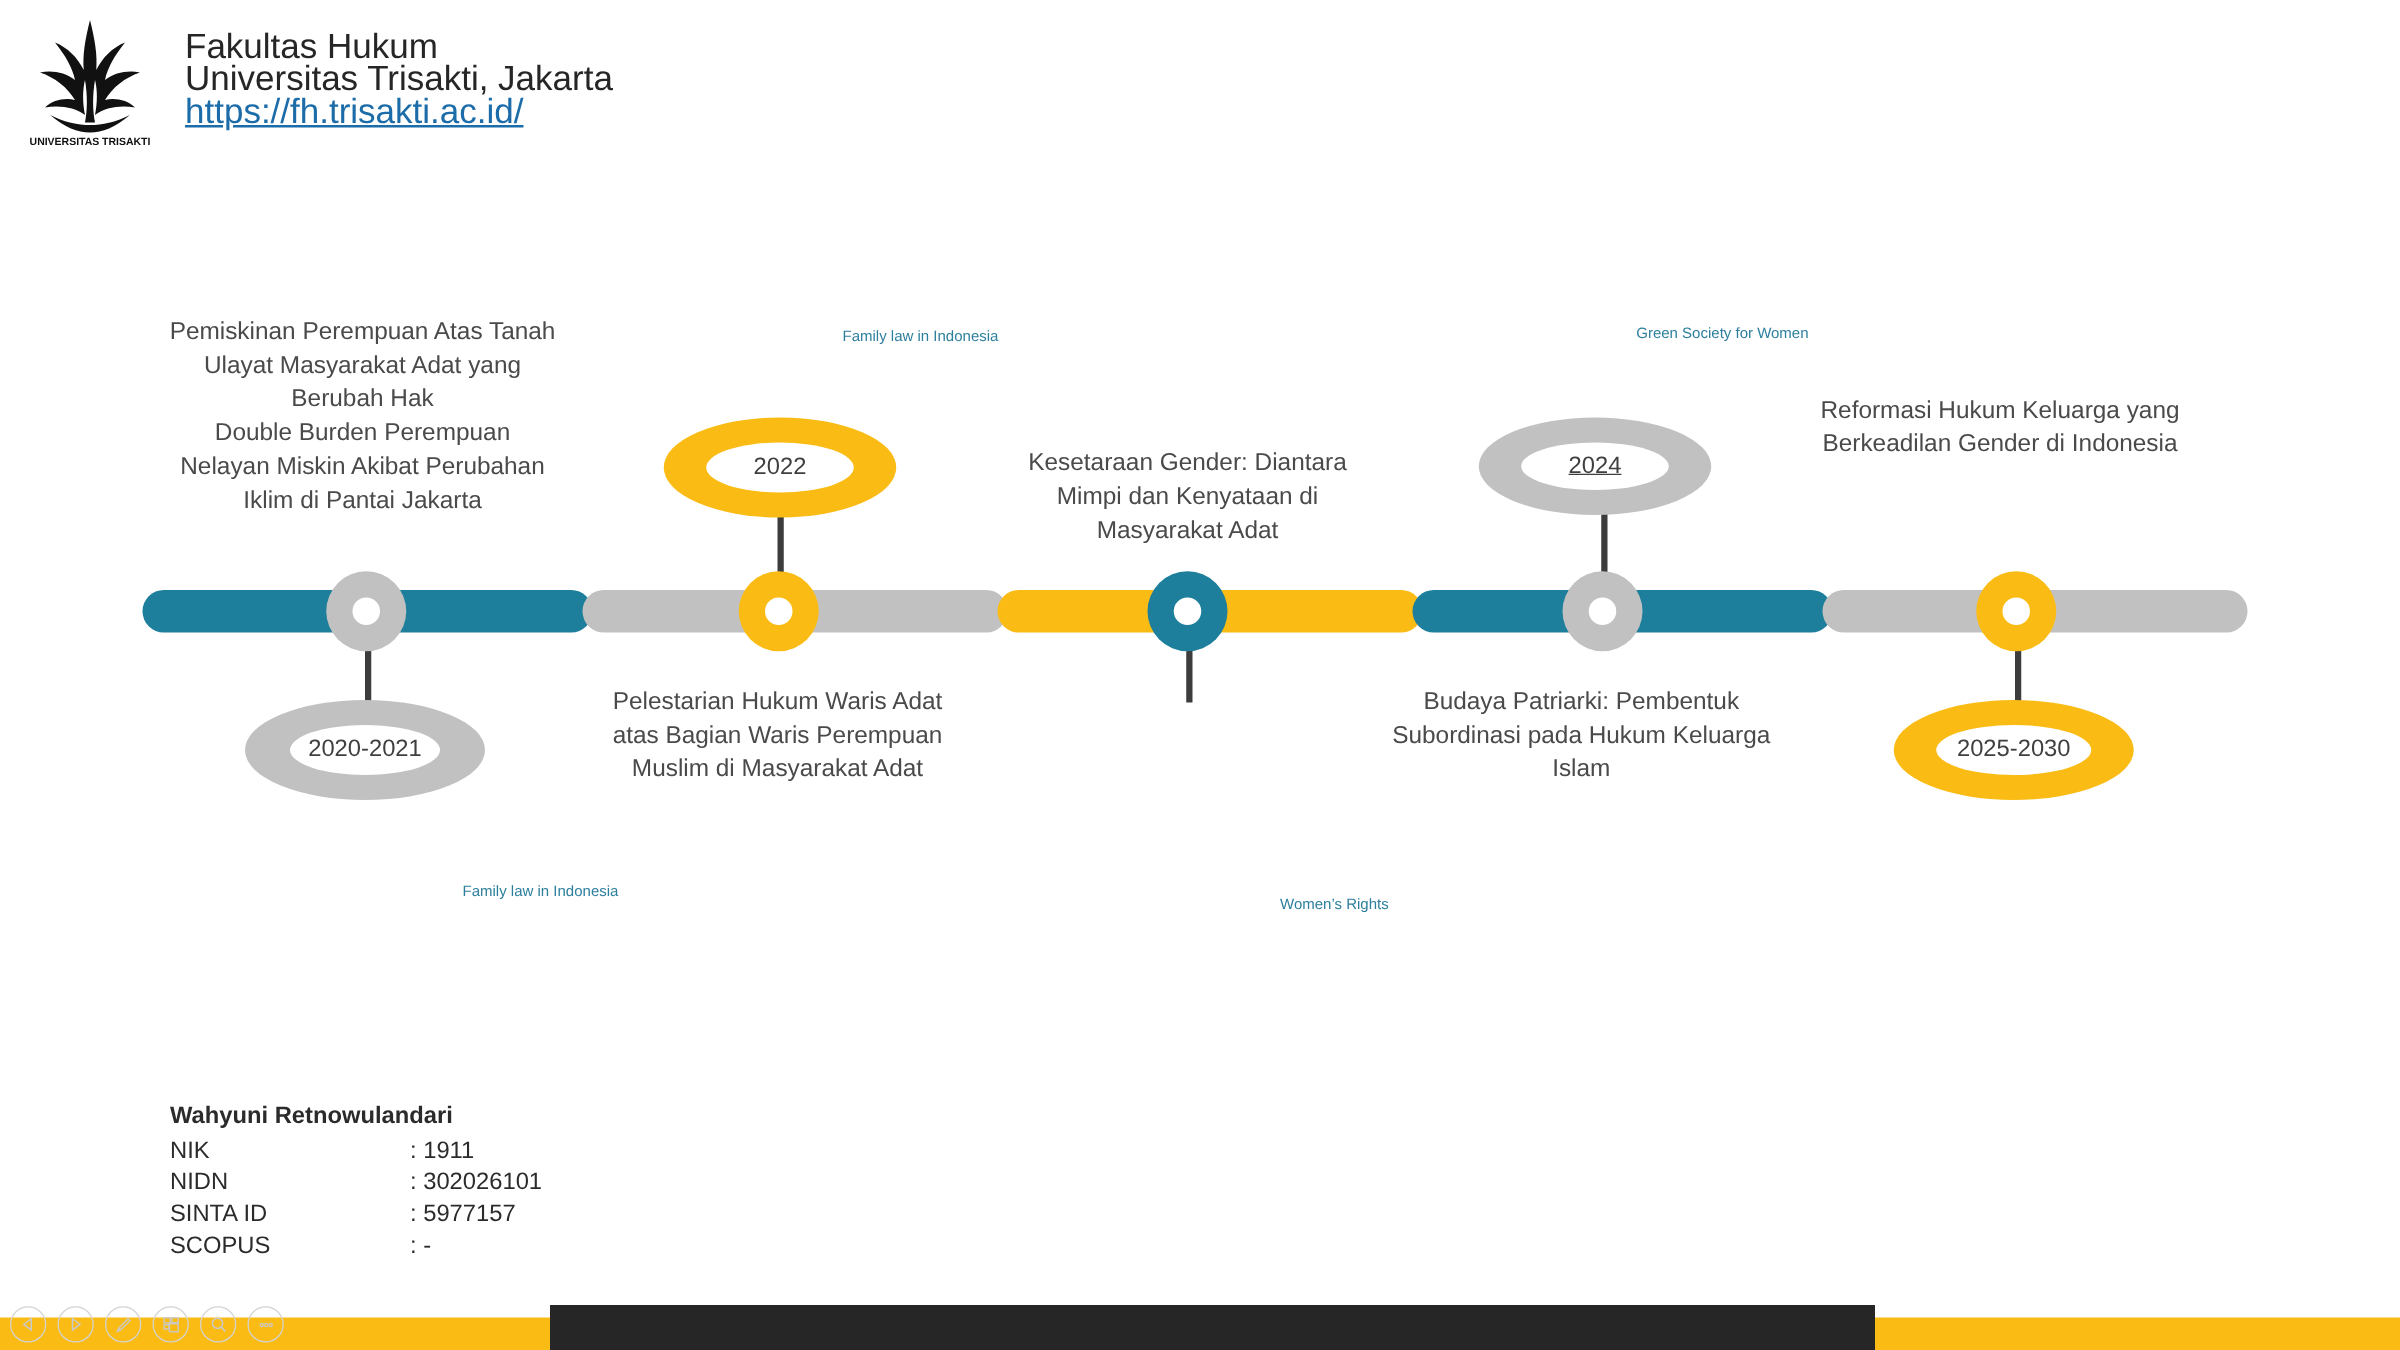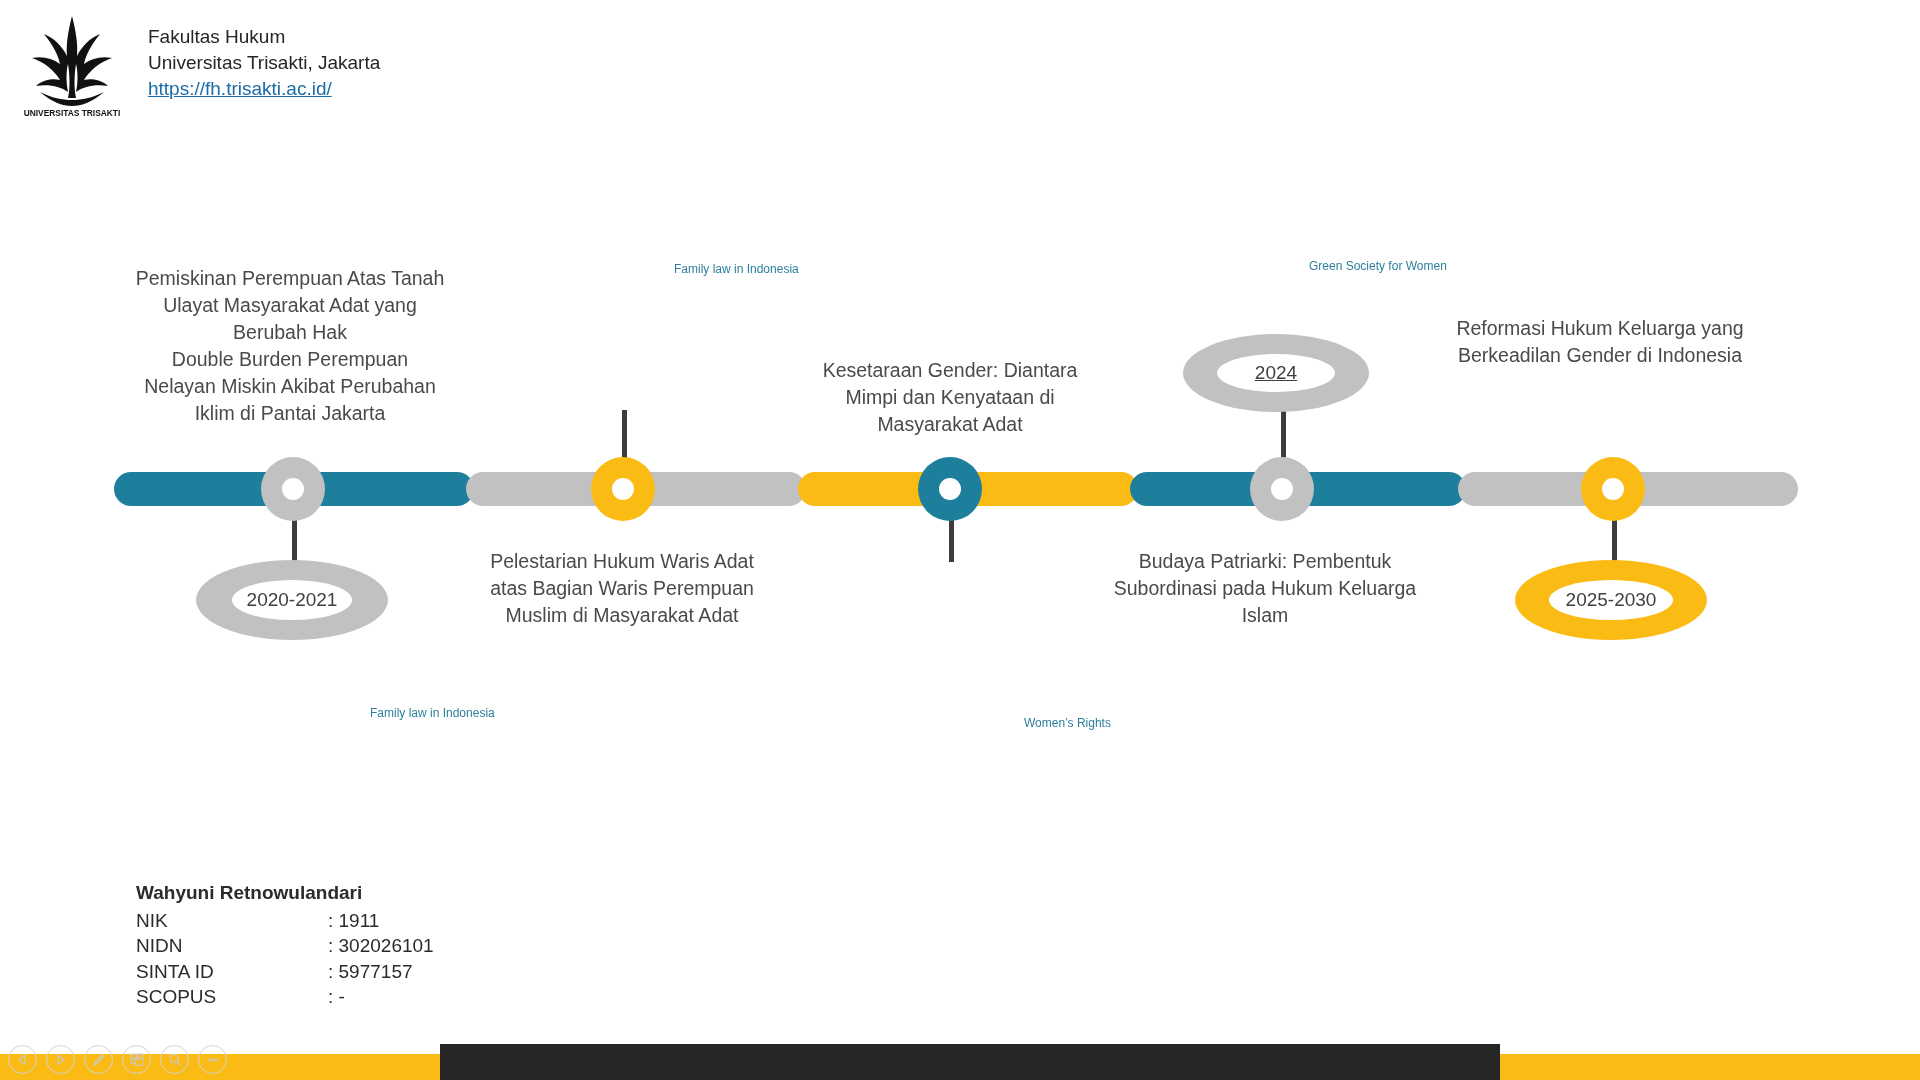--- a/index.html
+++ b/index.html
@@ -27,21 +27,21 @@
   #logo-wrap {
     width: 100px;
     height: 106px;
     position: relative;
     flex: 0 0 auto;
   }
   #logo-svg { display: block; }
   #header-text {
     margin-left: 26px;
     margin-top: 12px;
-    font-size: 19px;
+    font-size: 28px;
     line-height: 26px;
     color: #262626;
   }
   #header-text .line { white-space: nowrap; }
   #site-link {
     color: #1b6ca8;
     text-decoration: underline;
     display: inline-block;
   }
 
@@ -222,31 +222,34 @@
     <div class="hole"></div>
   </div>
   <div class="node" style="left:1581px; background:#FABC14;">
     <div class="hole"></div>
   </div>
 
   <div class="oval" style="left:196px; top:560px; width:192px; height:80px; border-radius:50%; background:#C1C1C1;">
     <div class="inner" style="width:120px;height:40px;border-radius:50%;">2020-2021</div>
   </div>
 
+  <div class="oval" style="left:531px; top:334px; width:186px; height:80px; border-radius:50%; background:#FABC14;">
+    <div class="inner" style="width:118px;height:40px;border-radius:50%;">2022</div>
+  </div>
 
 
   <div class="oval" style="left:1183px; top:334px; width:186px; height:78px; border-radius:50%; background:#C1C1C1;text-decoration:underline;">
     <div class="inner" style="width:118px;height:38px;border-radius:50%;">2024</div>
   </div>
 
   <div class="oval" style="left:1515px; top:560px; width:192px; height:80px; border-radius:50%; background:#FABC14;">
     <div class="inner" style="width:124px;height:40px;border-radius:50%;">2025-2030</div>
   </div>
 
-  <div class="caption" style="left:130px; top:265px; width:320px;text-align:center;">Pemiskinan Perempuan Atas Tanah
+  <div class="caption" style="left:130px; top:252px; width:320px;text-align:center;">Pemiskinan Perempuan Atas Tanah
 Ulayat Masyarakat Adat yang
 Berubah Hak
 Double Burden Perempuan
 Nelayan Miskin Akibat Perubahan
 Iklim di Pantai Jakarta</div>
 
   <div class="caption" style="left:472px; top:548px; width:300px;">Pelestarian Hukum Waris Adat
 atas Bagian Waris Perempuan
 Muslim di Masyarakat Adat</div>
 

